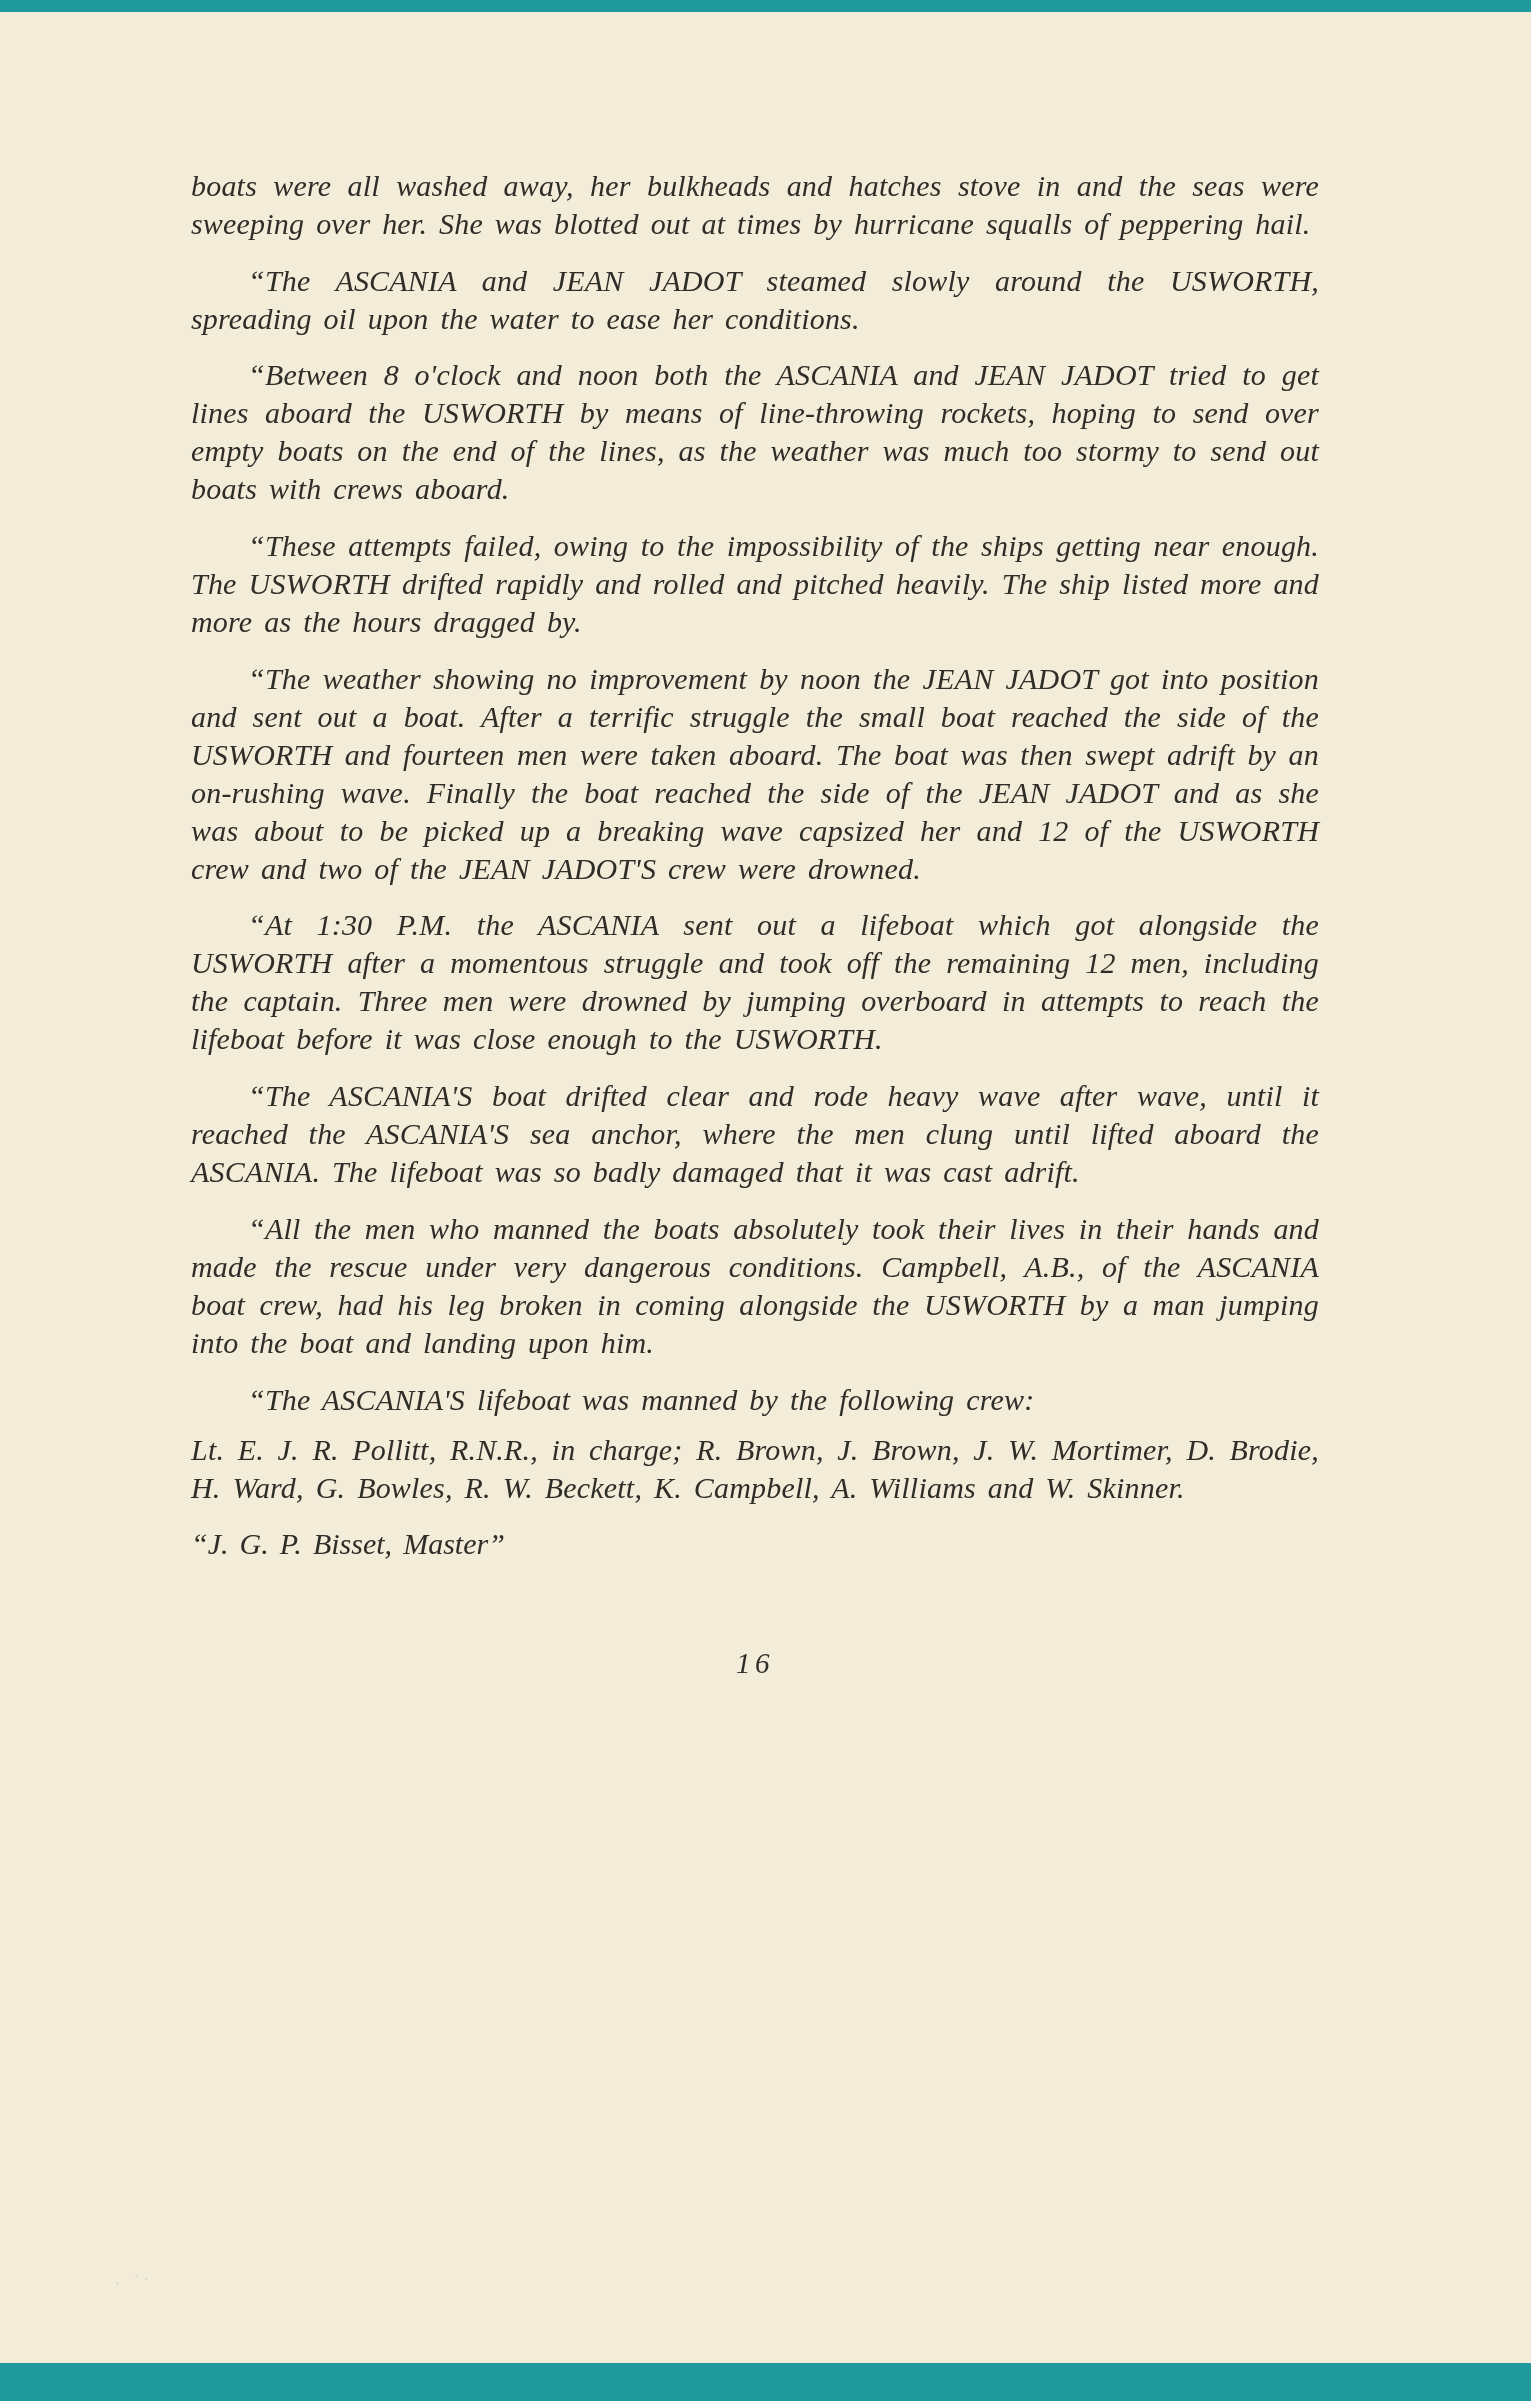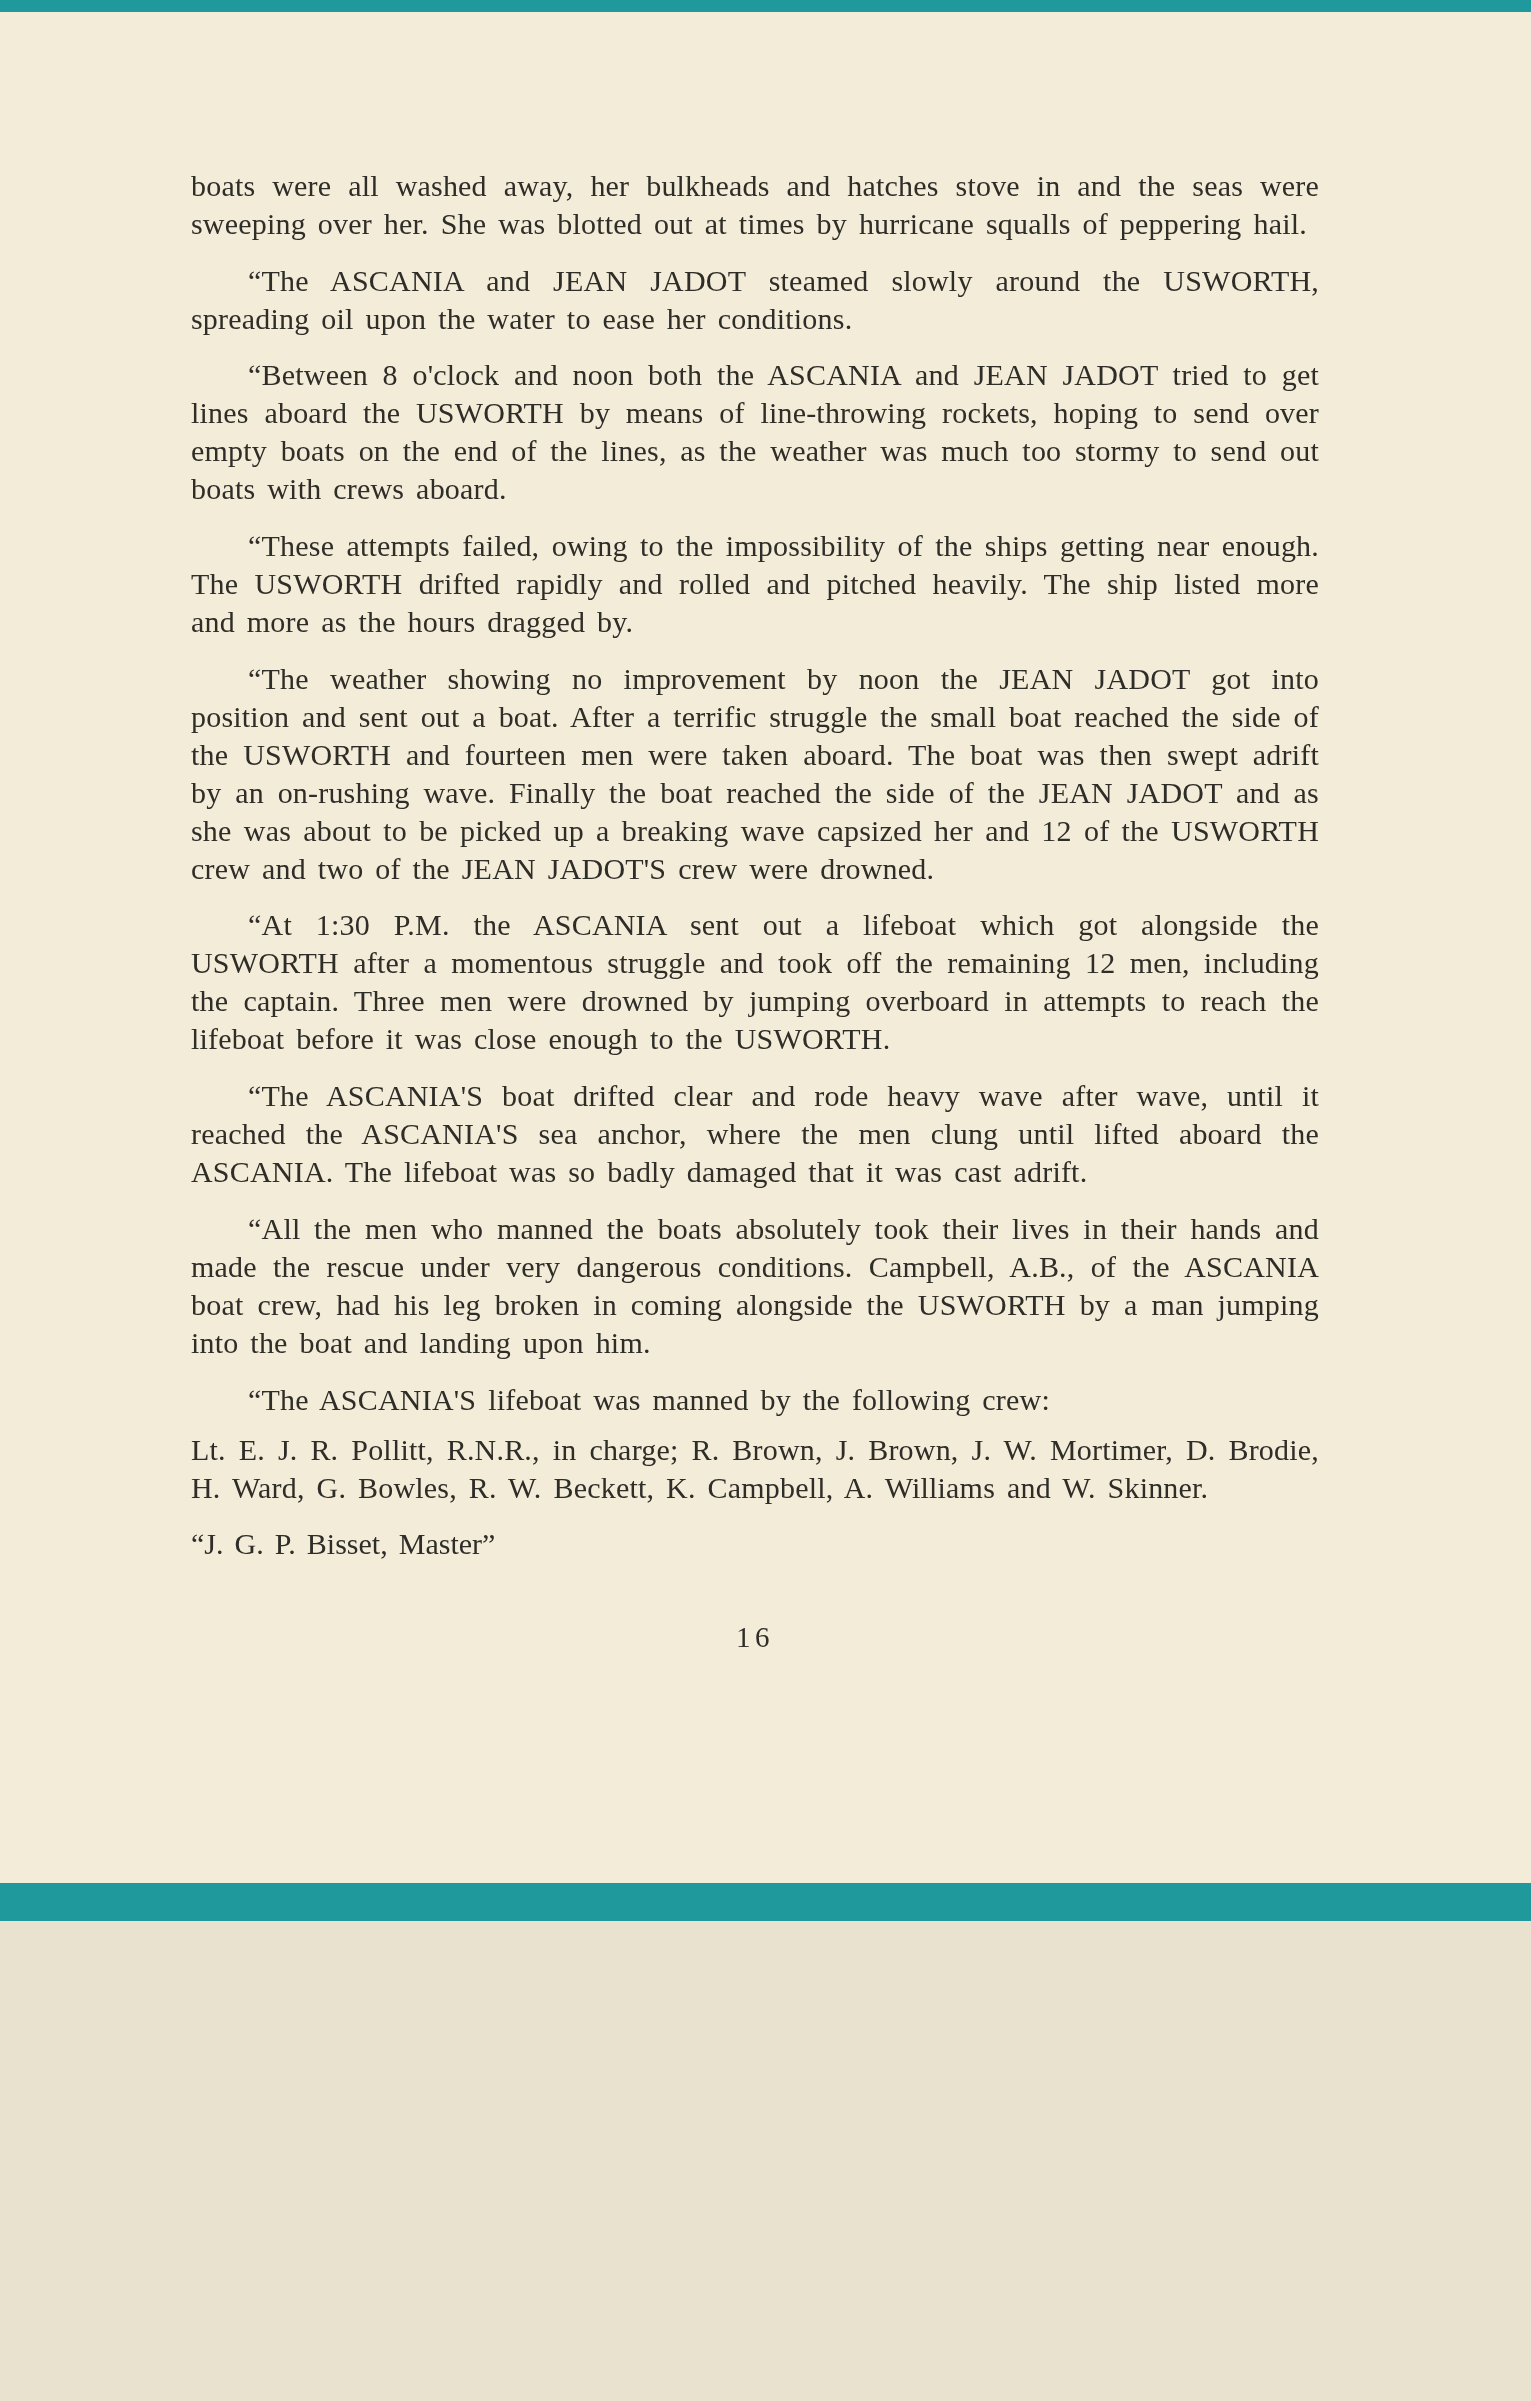--- a/index.html
+++ b/index.html
@@ -3,25 +3,26 @@
 <meta charset="utf-8">
 <style>
   html, body {
     margin: 0;
     padding: 0;
     background: #e9e2cf;
   }
   .scan-page {
     position: relative;
     width: 1531px;
-    height: 1921px;
+    height: 2401px;
     background: var(--paper-color, #f3ecd9);
     font-family: "Liberation Serif", "DejaVu Serif", serif;
     color: var(--text-color, #2f2d28);
     overflow: hidden;
+    font-style: italic;
   }
   .border-strip {
     position: absolute;
     left: 0;
     width: 100%;
     background: var(--border-color, #1f999b);
   }
   .border-strip.top { top: 0; height: 11.6px; }
   .border-strip.bottom { bottom: 0; height: 38px; }
 
@@ -42,21 +43,21 @@
   .para.indent { text-indent: 57px; }
   .para.tight { margin-bottom: 12px; }
   .signature {
     font-size: 30px;
     line-height: 38px;
     text-align: left;
     padding-right: 265px;
     word-spacing: 0.12em;
   }
   .page-number {
-    margin-top: 56px;
+    margin-top: 82px;
     font-size: 29px;
     line-height: 36px;
     text-align: center;
     letter-spacing: 4.4px;
   }
   
   .smudge {
     position: absolute;
     left: 116px;
     top: 2264px;

